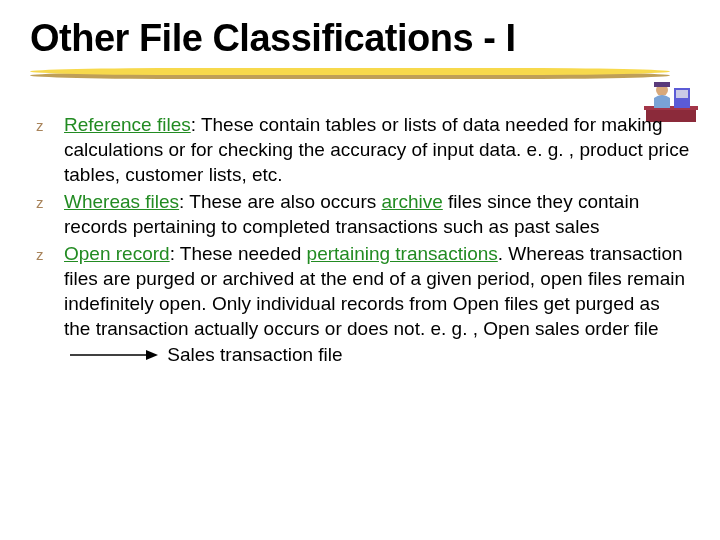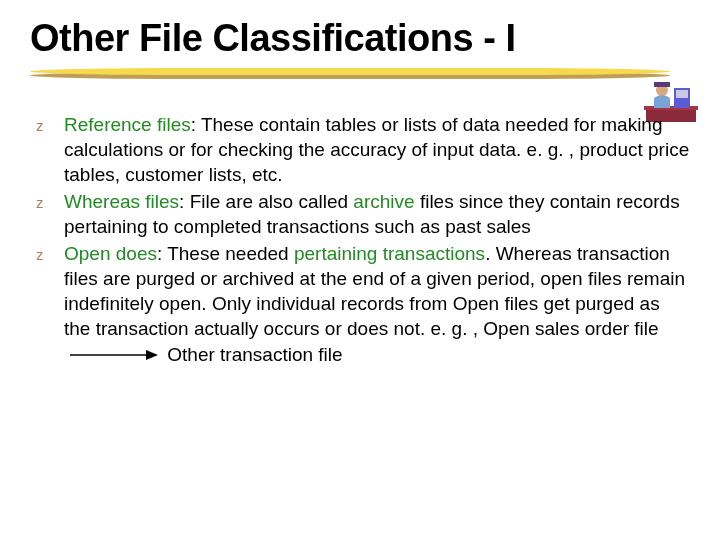--- a/index.html
+++ b/index.html
@@ -71,22 +71,22 @@
     margin: 0 0 2px 0;
   }
   .bullet {
     position: absolute;
     left: 6px;
     top: 4px;
     font-family: "Zapf Dingbats", "Segoe UI Symbol", sans-serif;
     font-size: 15px;
     color: #a8835a;
   }
-  .green { color: #228B22; }
-  .u { }
+  .green { color: #228B22; text-decoration: underline; }
+  .u { text-decoration: underline; }
   .arrow {
     display: inline-block;
     vertical-align: middle;
     margin: 0 4px;
   }
   .arrow svg { display: block; }
 </style>
 </head>
 <body>
 
@@ -113,30 +113,30 @@
 
   <div class="body">
 
     <div class="item">
       <span class="bullet">z</span>
       <span class="green u">Reference files</span><span>: These contain tables or lists of data needed for making calculations or for checking the accuracy of input data. e. g. , product price tables, customer lists, etc.</span>
     </div>
 
     <div class="item">
       <span class="bullet">z</span>
-      <span class="green u">Whereas files</span><span>: File are also called </span><span class="green">archive</span><span> files since they contain records pertaining to completed transactions such as past sales</span>
+      <span class="green u">Whereas files</span><span>: These are also occurs </span><span class="green">archive</span><span> files since they contain records pertaining to completed transactions such as past sales</span>
     </div>
 
     <div class="item">
       <span class="bullet">z</span>
-      <span class="green u">Open does</span><span>: These needed </span><span class="green u">pertaining transactions</span><span>. Whereas transaction files are purged or archived at the end of a given period, open files remain indefinitely open.  Only individual records from Open files get purged as the transaction actually occurs or does not. e. g. , Open sales order file</span>
+      <span class="green u">Open record</span><span>: These needed </span><span class="green u">pertaining transactions</span><span>. Whereas transaction files are purged or archived at the end of a given period, open files remain indefinitely open.  Only individual records from Open files get purged as the transaction actually occurs or does not. e. g. , Open sales order file</span>
       <span class="arrow">
         <svg width="90" height="14" viewBox="0 0 90 14">
           <line x1="2" y1="7" x2="78" y2="7" stroke="#000" stroke-width="1.5"></line>
           <polygon points="78,2 90,7 78,12" fill="#000"></polygon>
         </svg>
       </span>
-      <span>Other transaction file</span>
+      <span>Sales transaction file</span>
     </div>
 
   </div>
 
 </div>
 
 </body></html>

